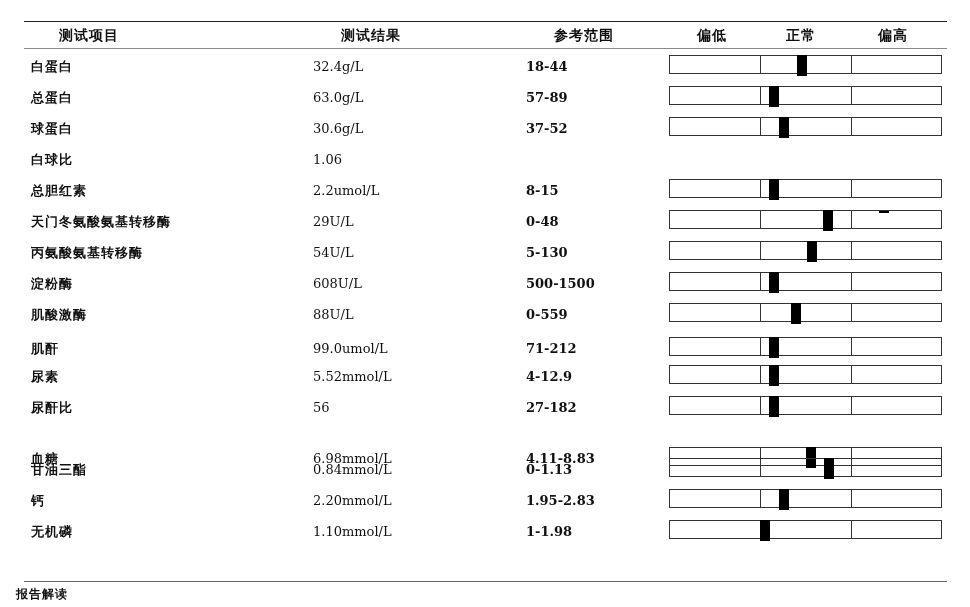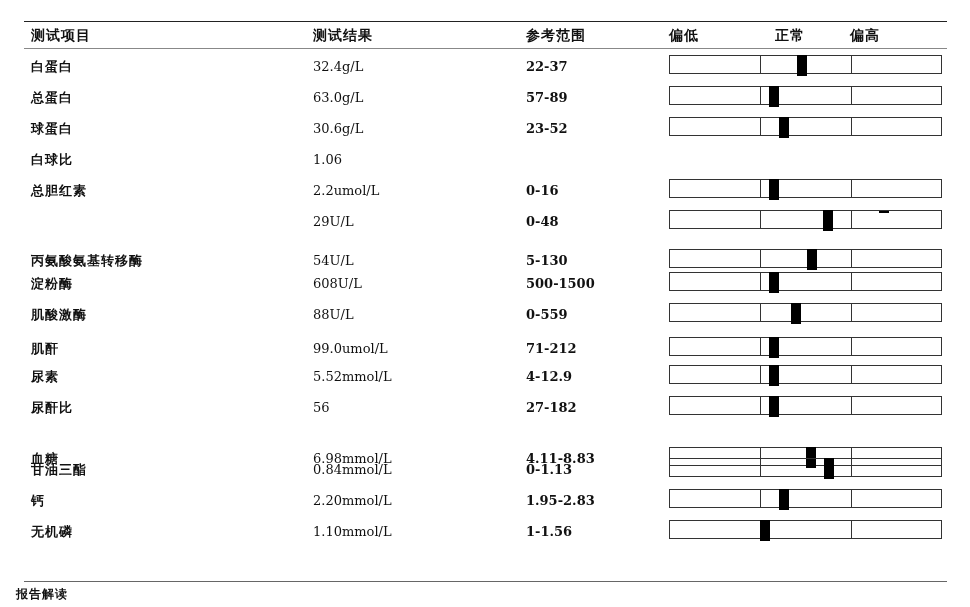--- a/index.html
+++ b/index.html
@@ -8,21 +8,21 @@
       overflow: hidden;
       font-family: "DejaVu Serif", "Liberation Serif", serif;
       color: #111;
     }
     .rule { position: absolute; left: 24px; width: 923px; height: 0; }
     .rule-top { top: 21px; border-top: 1.5px solid #222; }
     .rule-head { top: 48px; border-top: 1.5px solid #888; }
     .rule-footer { top: 581px; border-top: 1.5px solid #666; }
     .hdr {
       position: absolute; top: 27px; font-size: 14px; font-weight: bold;
-      font-family: "DejaVu Sans", "Liberation Sans", sans-serif; letter-spacing: 1px;
+      font-family: "DejaVu Sans", "Liberation Sans", sans-serif; letter-spacing: 1px; margin-left: 28px;
     }
     .row { position: absolute; left: 0; width: 970px; height: 31px; }
     .cell {
       position: absolute; top: 3px; font-size: 13px; line-height: 18px; white-space: nowrap;
     }
     .c-name { left: 31px; font-weight: bold; font-family: "DejaVu Sans", "Liberation Sans", sans-serif; letter-spacing: 1px; }
     .c-result { left: 313px; font-weight: normal; }
     .c-range { left: 526px; font-weight: bold; }
     .gauge {
       position: absolute; left: 669px; top: 0; width: 273px; height: 19px;
@@ -47,83 +47,84 @@
 </head>
 <body>
 
 <div class="rule rule-top"></div>
 
 <div>
   <span class="hdr" style="left:31px">测试项目</span>
   <span class="hdr" style="left:313px">测试结果</span>
   <span class="hdr" style="left:526px">参考范围</span>
   <span class="hdr" style="left:669px">偏低</span>
-  <span class="hdr" style="left:775px">正常</span>
+  <span class="hdr" style="left:758px">正常</span>
   <span class="hdr" style="left:850px">偏高</span>
 </div>
 
 <div class="rule rule-head"></div>
 
 <div id="rows">
     <div class="row" style="top: 55px;">
       <span class="cell c-name">白蛋白</span>
       <span class="cell c-result">32.4g/L</span>
-      <span class="cell c-range">22-37</span>
+      <span class="cell c-range">18-44</span>
       <div class="gauge">
         <div class="div1"></div>
         <div class="div2"></div>
         <div class="marker" style="left: 127px; background: rgb(0, 0, 0);"></div>
       </div>
     </div>
     <div class="row" style="top: 86px;">
       <span class="cell c-name">总蛋白</span>
       <span class="cell c-result">63.0g/L</span>
       <span class="cell c-range">57-89</span>
       <div class="gauge">
         <div class="div1"></div>
         <div class="div2"></div>
         <div class="marker" style="left: 99px; background: rgb(0, 0, 0);"></div>
       </div>
     </div>
     <div class="row" style="top: 117px;">
       <span class="cell c-name">球蛋白</span>
       <span class="cell c-result">30.6g/L</span>
-      <span class="cell c-range">23-52</span>
+      <span class="cell c-range">37-52</span>
       <div class="gauge">
         <div class="div1"></div>
         <div class="div2"></div>
         <div class="marker" style="left: 109px; background: rgb(0, 0, 0);"></div>
       </div>
     </div>
     <div class="row" style="top: 148px;">
       <span class="cell c-name">白球比</span>
       <span class="cell c-result">1.06</span>
       <span class="cell c-range"></span>
     </div>
     <div class="row" style="top: 179px; padding-left: 8px;">
       <span class="cell c-name">总胆红素</span>
       <span class="cell c-result">2.2umol/L</span>
-      <span class="cell c-range">0-16</span>
+      <span class="cell c-range">8-15</span>
       <div class="gauge">
         <div class="div1"></div>
         <div class="div2"></div>
         <div class="marker" style="left: 99px; background: rgb(0, 0, 0);"></div>
       </div>
     </div>
     <div class="row" style="top: 210px;">
+      <span class="cell c-name">天门冬氨酸氨基转移酶</span>
       <span class="cell c-result">29U/L</span>
       <span class="cell c-range">0-48</span>
       <div class="gauge">
         <div class="div1"></div>
         <div class="div2"></div>
         <div class="marker" style="left: 153px; background: rgb(0, 0, 0);"></div>
         <div class="tick" style="left: 209px;"></div>
       </div>
     </div>
-    <div class="row" style="top: 241px; margin-top: 8px;">
+    <div class="row" style="top: 241px;">
       <span class="cell c-name">丙氨酸氨基转移酶</span>
       <span class="cell c-result">54U/L</span>
       <span class="cell c-range">5-130</span>
       <div class="gauge">
         <div class="div1"></div>
         <div class="div2"></div>
         <div class="marker" style="left: 137px; background: rgb(0, 0, 0);"></div>
       </div>
     </div>
     <div class="row" style="top: 272px;">
@@ -202,21 +203,21 @@
       <span class="cell c-range">1.95-2.83</span>
       <div class="gauge">
         <div class="div1"></div>
         <div class="div2"></div>
         <div class="marker" style="left: 109px; background: rgb(0, 0, 0);"></div>
       </div>
     </div>
     <div class="row" style="top: 520px;">
       <span class="cell c-name">无机磷</span>
       <span class="cell c-result">1.10mmol/L</span>
-      <span class="cell c-range">1-1.56</span>
+      <span class="cell c-range">1-1.98</span>
       <div class="gauge">
         <div class="div1"></div>
         <div class="div2"></div>
         <div class="marker" style="left: 90px; background: rgb(0, 0, 0);"></div>
       </div>
     </div>
   </div>
 
 <div class="rule rule-footer"></div>
 <div class="footer-title">报告解读</div>

